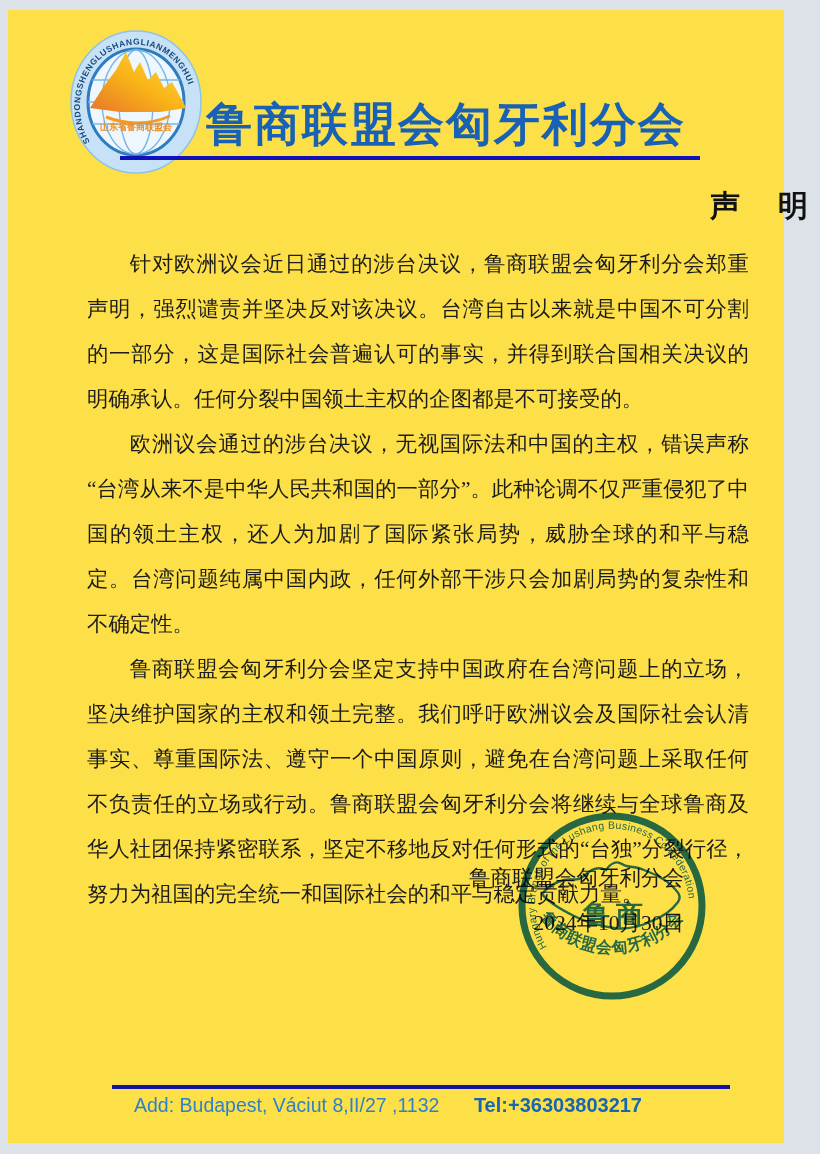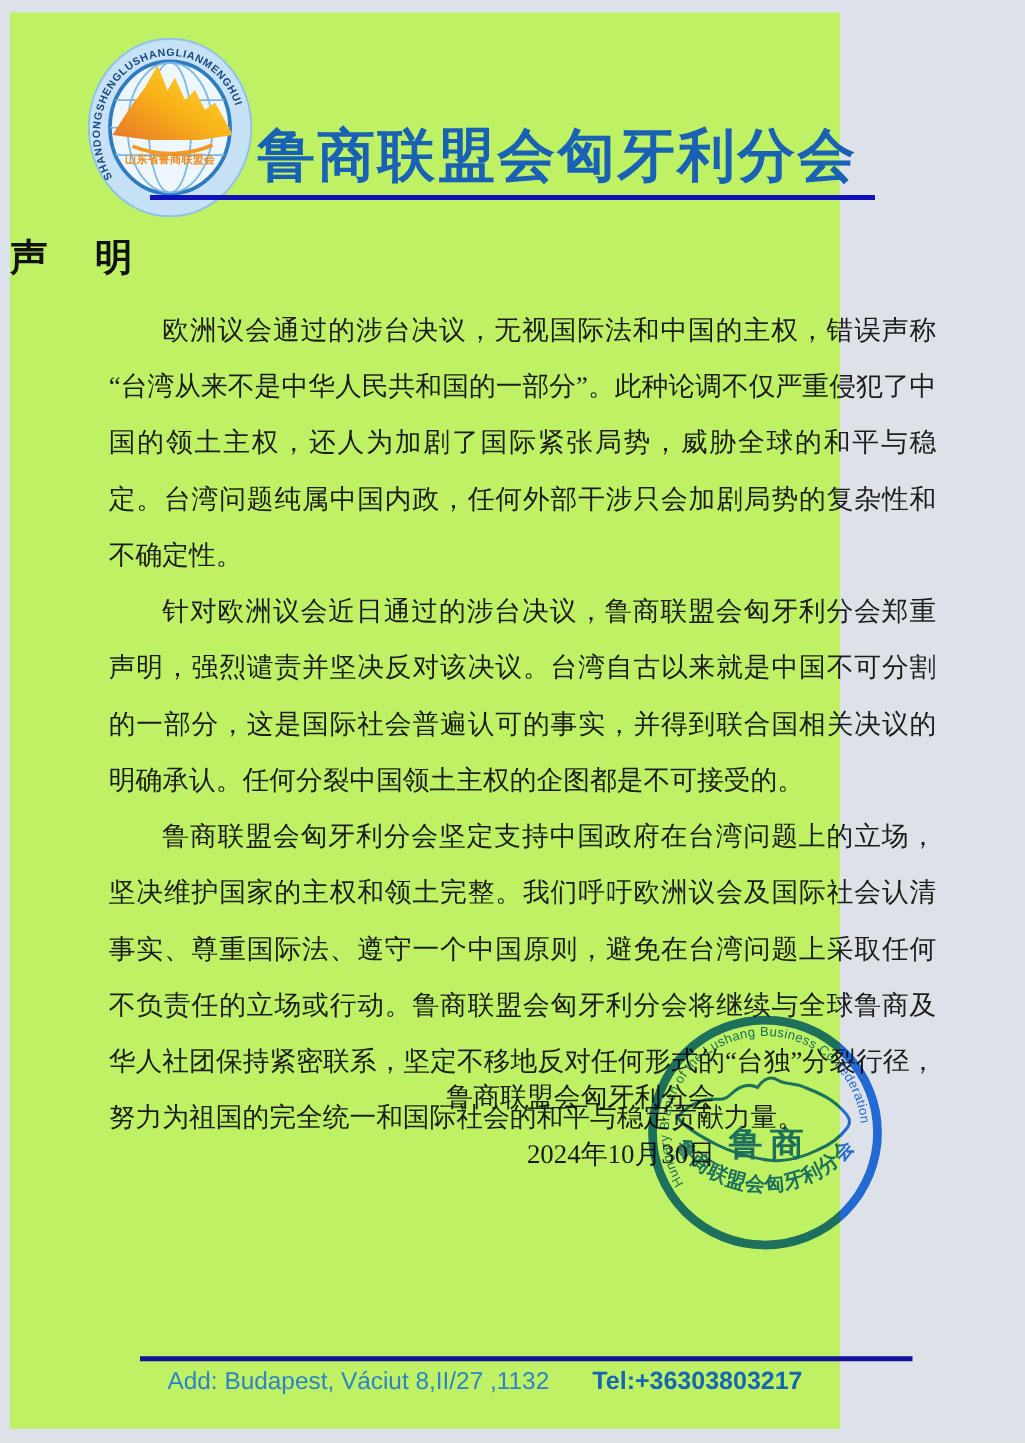--- a/index.html
+++ b/index.html
@@ -1,32 +1,32 @@
 <!DOCTYPE html>
 <html lang="zh"><head>
 <meta charset="utf-8">
 <style>
   * { margin:0; padding:0; box-sizing:border-box; }
   html,body { width:820px; height:1154px; background:#dde2e8; overflow:hidden;
               font-family:"Liberation Serif", serif; }
-  .page { position:absolute; left:8px; top:10px; width:664px; height:1133px;
-          background:#bef264; }
+  .page { position:absolute; left:8px; top:10px; width:776px; height:1133px;
+          background:#fde047; }
 
   
   .logo { position:absolute; left:62px; top:20px; width:132px; height:144px; }
   .org-title { position:absolute; left:198px; top:84px; width:560px;
                font-family:"Liberation Sans", sans-serif;
                font-size:46px; font-weight:bold; color:#1961b4;
                letter-spacing:2px; white-space:nowrap; }
   .header-rule { position:absolute; left:112px; top:146px; width:580px; height:4px;
                  background:#1111bb; }
 
   
   .doc-title { position:absolute; left:0; top:176px; width:804px;
-               text-align:left; font-size:30px; font-weight:bold;
+               text-align:right; font-size:30px; font-weight:bold;
                color:#111; letter-spacing:4px; }
 
   
   .body-text { position:absolute; left:79px; top:232px; width:662px;
                font-size:21.4px; line-height:45px; color:#1c1c1c;
                text-align:justify; }
   .body-text p { text-indent:2em; margin:0; }
 
   
   .signature { position:absolute; right:100px; top:846px; width:420px;
@@ -78,22 +78,22 @@
       <textPath href="#logoring">SHANDONGSHENGLUSHANGLIANMENGHUI</textPath>
     </text>
   </svg>
 
   <h1 class="org-title">鲁商联盟会匈牙利分会</h1>
   <div class="header-rule"></div>
 
   <h2 class="doc-title">声　明</h2>
 
   <div class="body-text">
+    <p>针对欧洲议会近日通过的涉台决议，鲁商联盟会匈牙利分会郑重声明，强烈谴责并坚决反对该决议。台湾自古以来就是中国不可分割的一部分，这是国际社会普遍认可的事实，并得到联合国相关决议的明确承认。任何分裂中国领土主权的企图都是不可接受的。</p>
     <p>欧洲议会通过的涉台决议，无视国际法和中国的主权，错误声称“台湾从来不是中华人民共和国的一部分”。此种论调不仅严重侵犯了中国的领土主权，还人为加剧了国际紧张局势，威胁全球的和平与稳定。台湾问题纯属中国内政，任何外部干涉只会加剧局势的复杂性和不确定性。</p>
-    <p>针对欧洲议会近日通过的涉台决议，鲁商联盟会匈牙利分会郑重声明，强烈谴责并坚决反对该决议。台湾自古以来就是中国不可分割的一部分，这是国际社会普遍认可的事实，并得到联合国相关决议的明确承认。任何分裂中国领土主权的企图都是不可接受的。</p>
     <p>鲁商联盟会匈牙利分会坚定支持中国政府在台湾问题上的立场，坚决维护国家的主权和领土完整。我们呼吁欧洲议会及国际社会认清事实、尊重国际法、遵守一个中国原则，避免在台湾问题上采取任何不负责任的立场或行动。鲁商联盟会匈牙利分会将继续与全球鲁商及华人社团保持紧密联系，坚定不移地反对任何形式的“台独”分裂行径，努力为祖国的完全统一和国际社会的和平与稳定贡献力量。</p>
   </div>
 
   <div class="signature">
     <div>鲁商联盟会匈牙利分会</div>
     <div>2024年10月30日</div>
   </div>
 
   <svg class="stamp" viewBox="0 0 200 200">
     <circle cx="100" cy="100" r="90" fill="none" stroke="#1e70e8" stroke-width="7"></circle>

